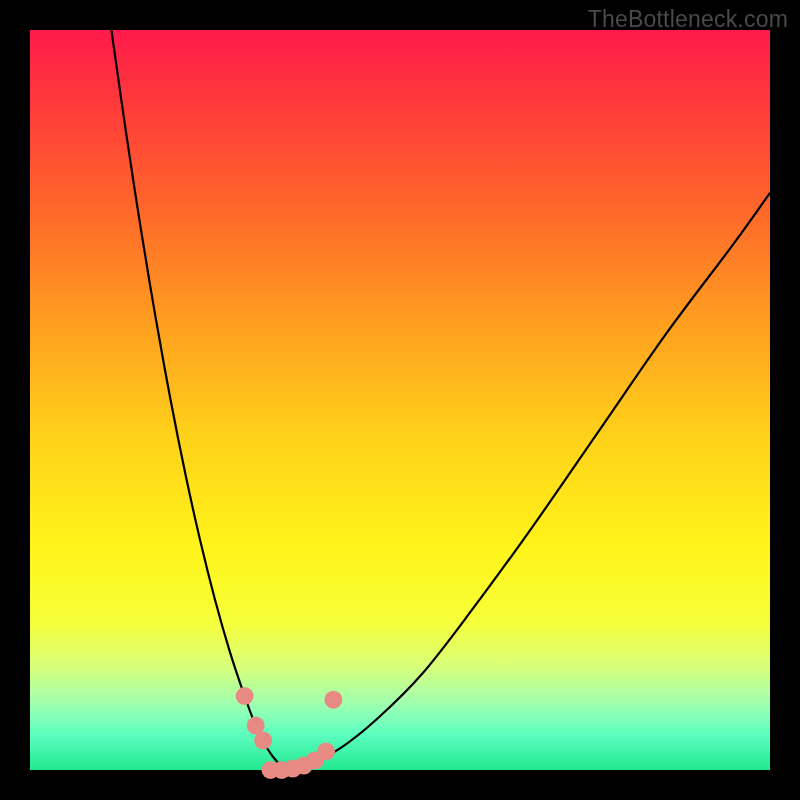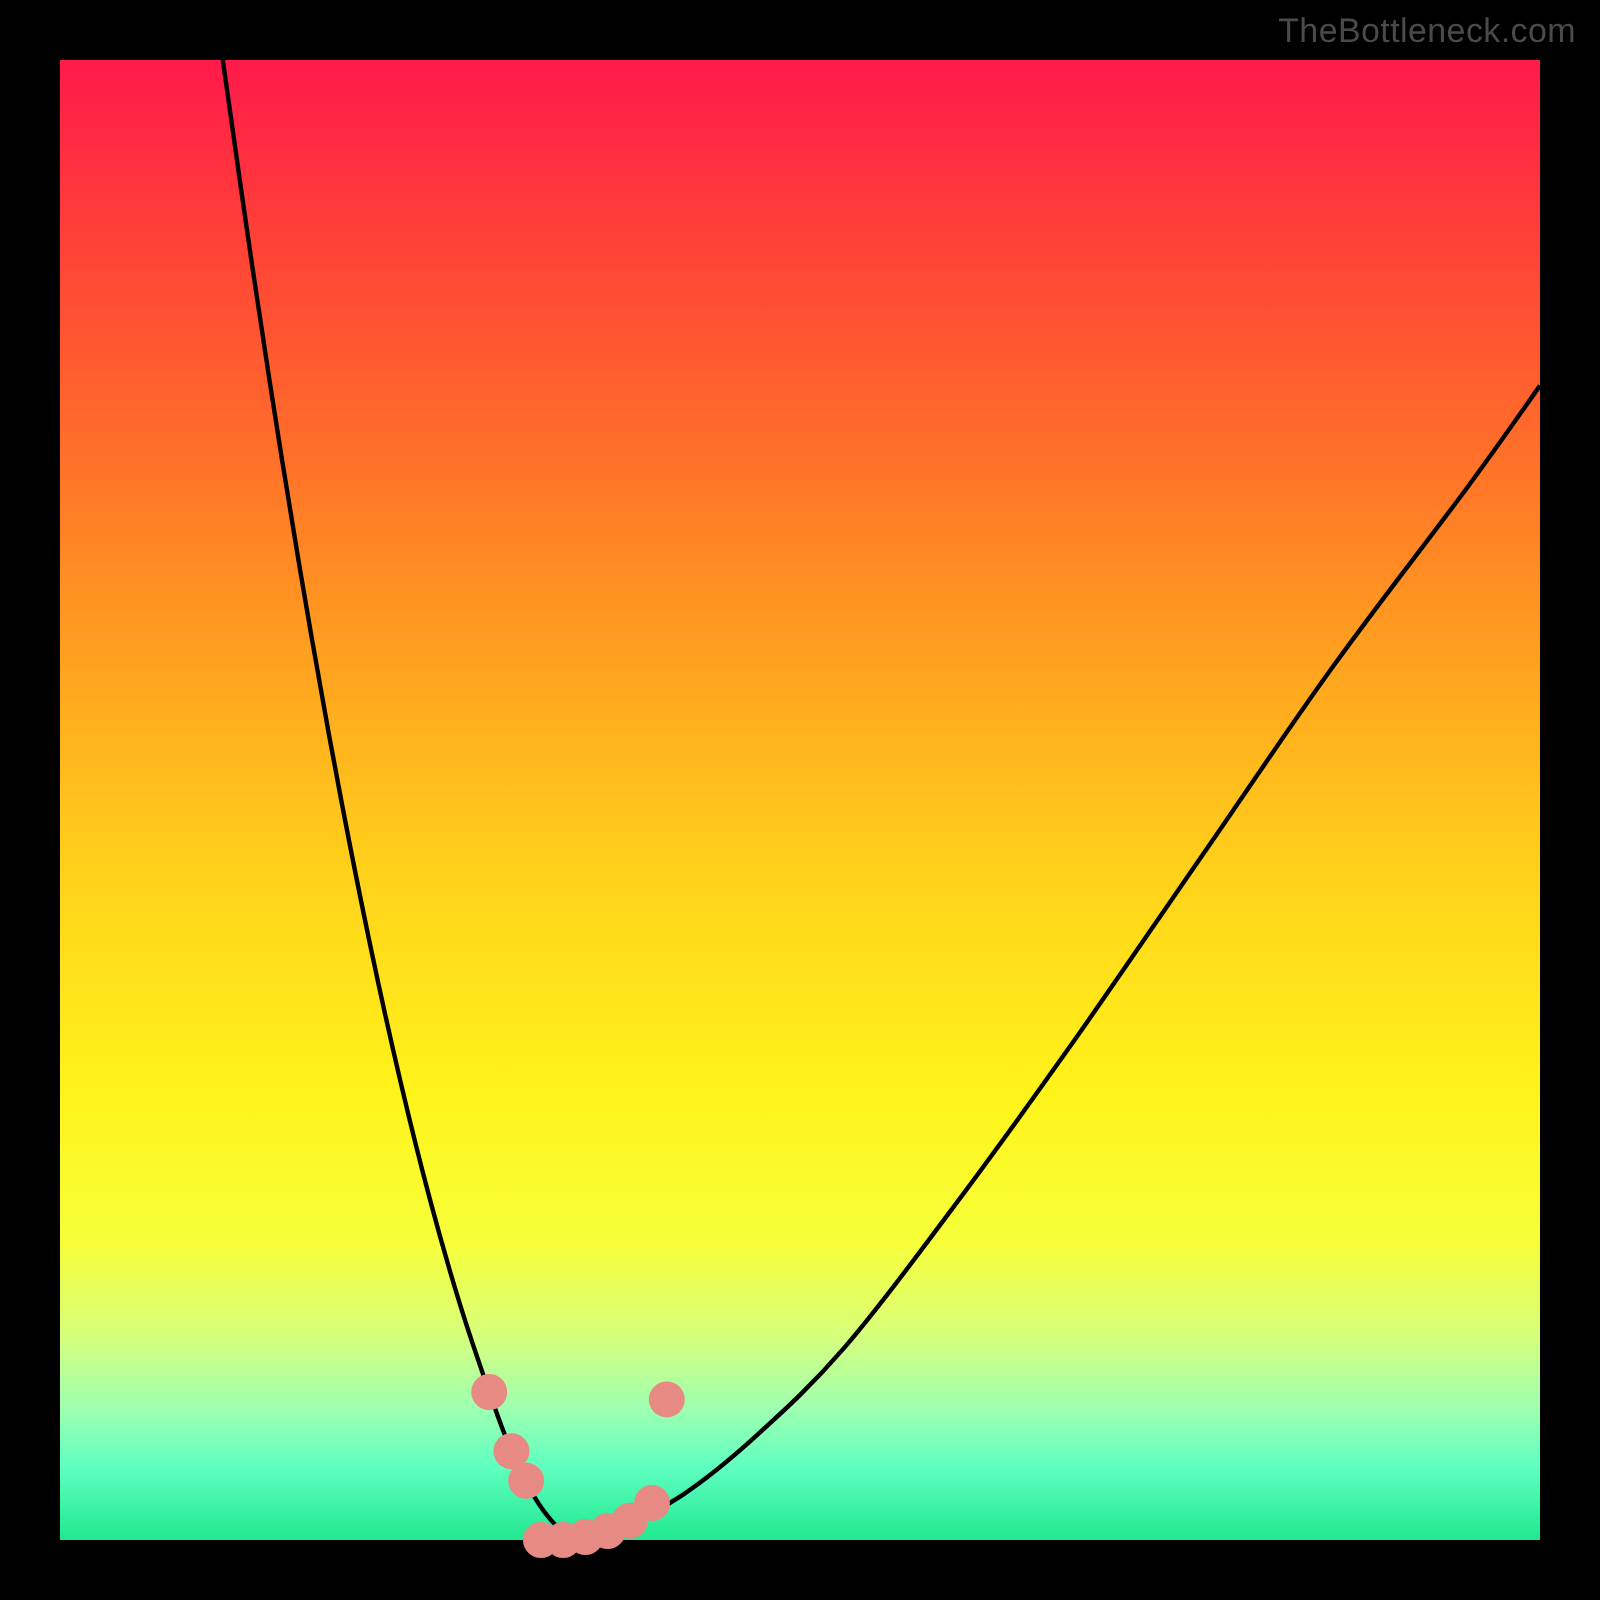--- a/index.html
+++ b/index.html
@@ -35,21 +35,21 @@
       #a0ffb0 91%,
       #60ffc0 95%,
       #20e890 100%
     );
   }
   .watermark {
     position: absolute;
     top: 6px;
     right: 12px;
     color: #4a4a4a;
-    font-size: 17px;
+    font-size: 23px;
     font-weight: 500;
     letter-spacing: 0.2px;
     user-select: none;
   }
   svg.curves {
     position: absolute;
     left: 0;
     top: 0;
     width: 740px;
     height: 740px;

